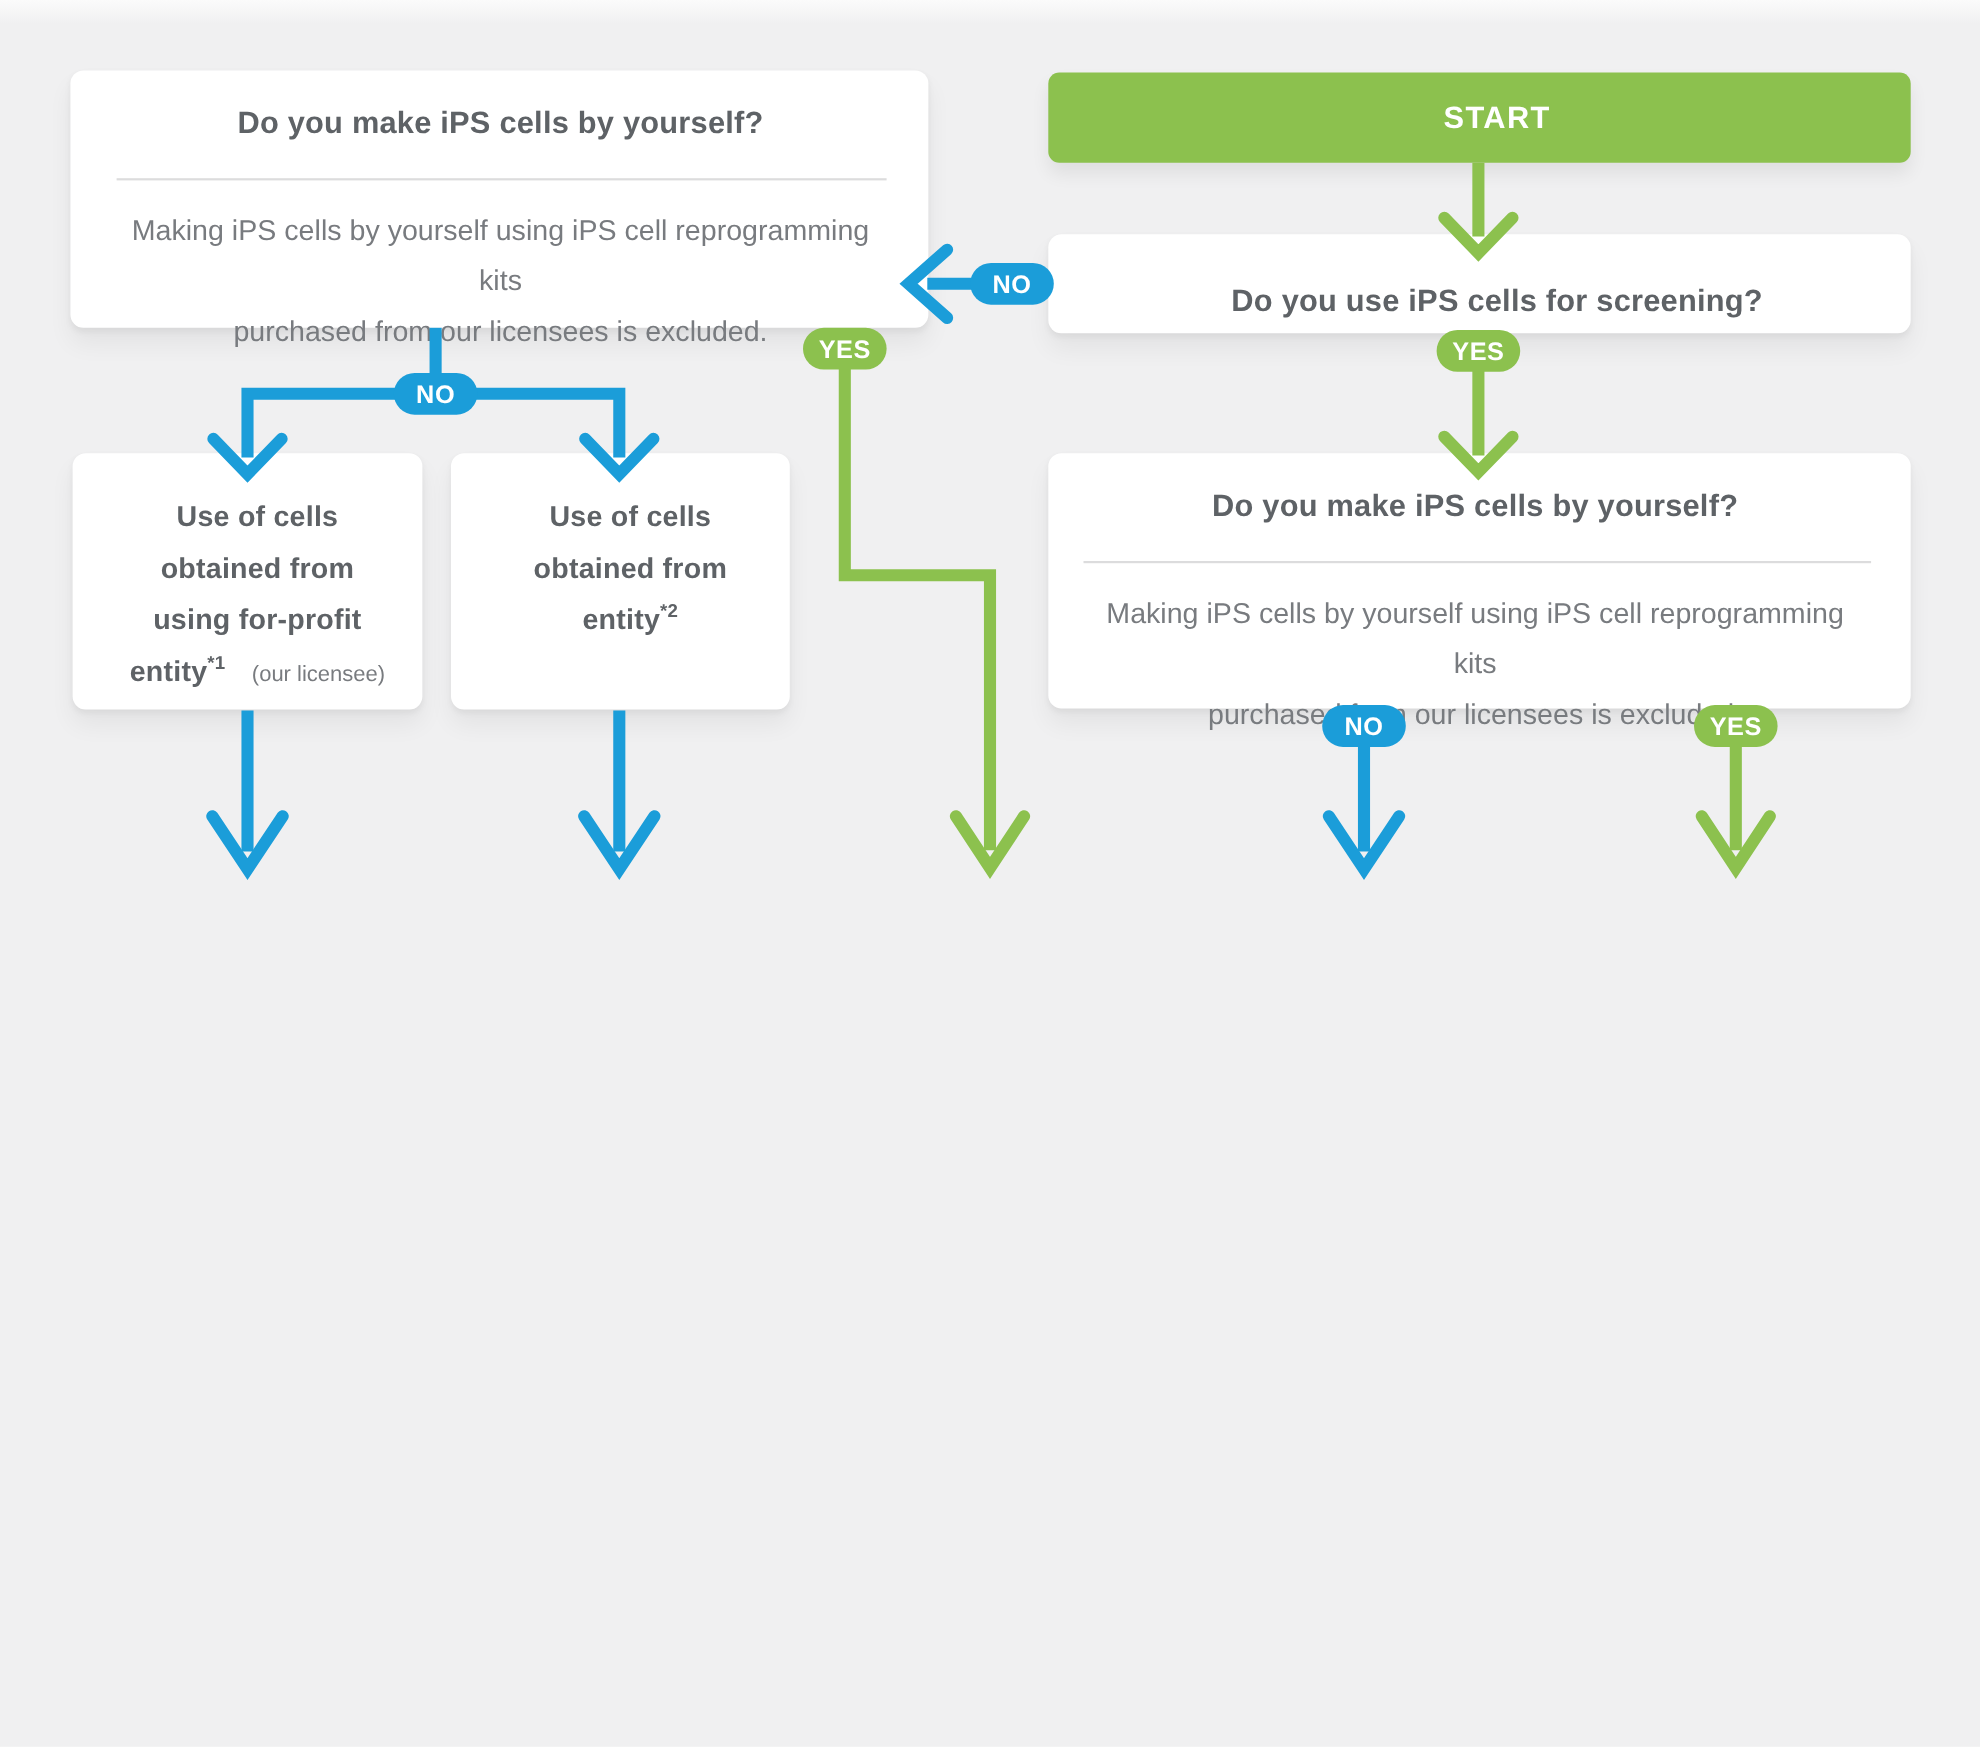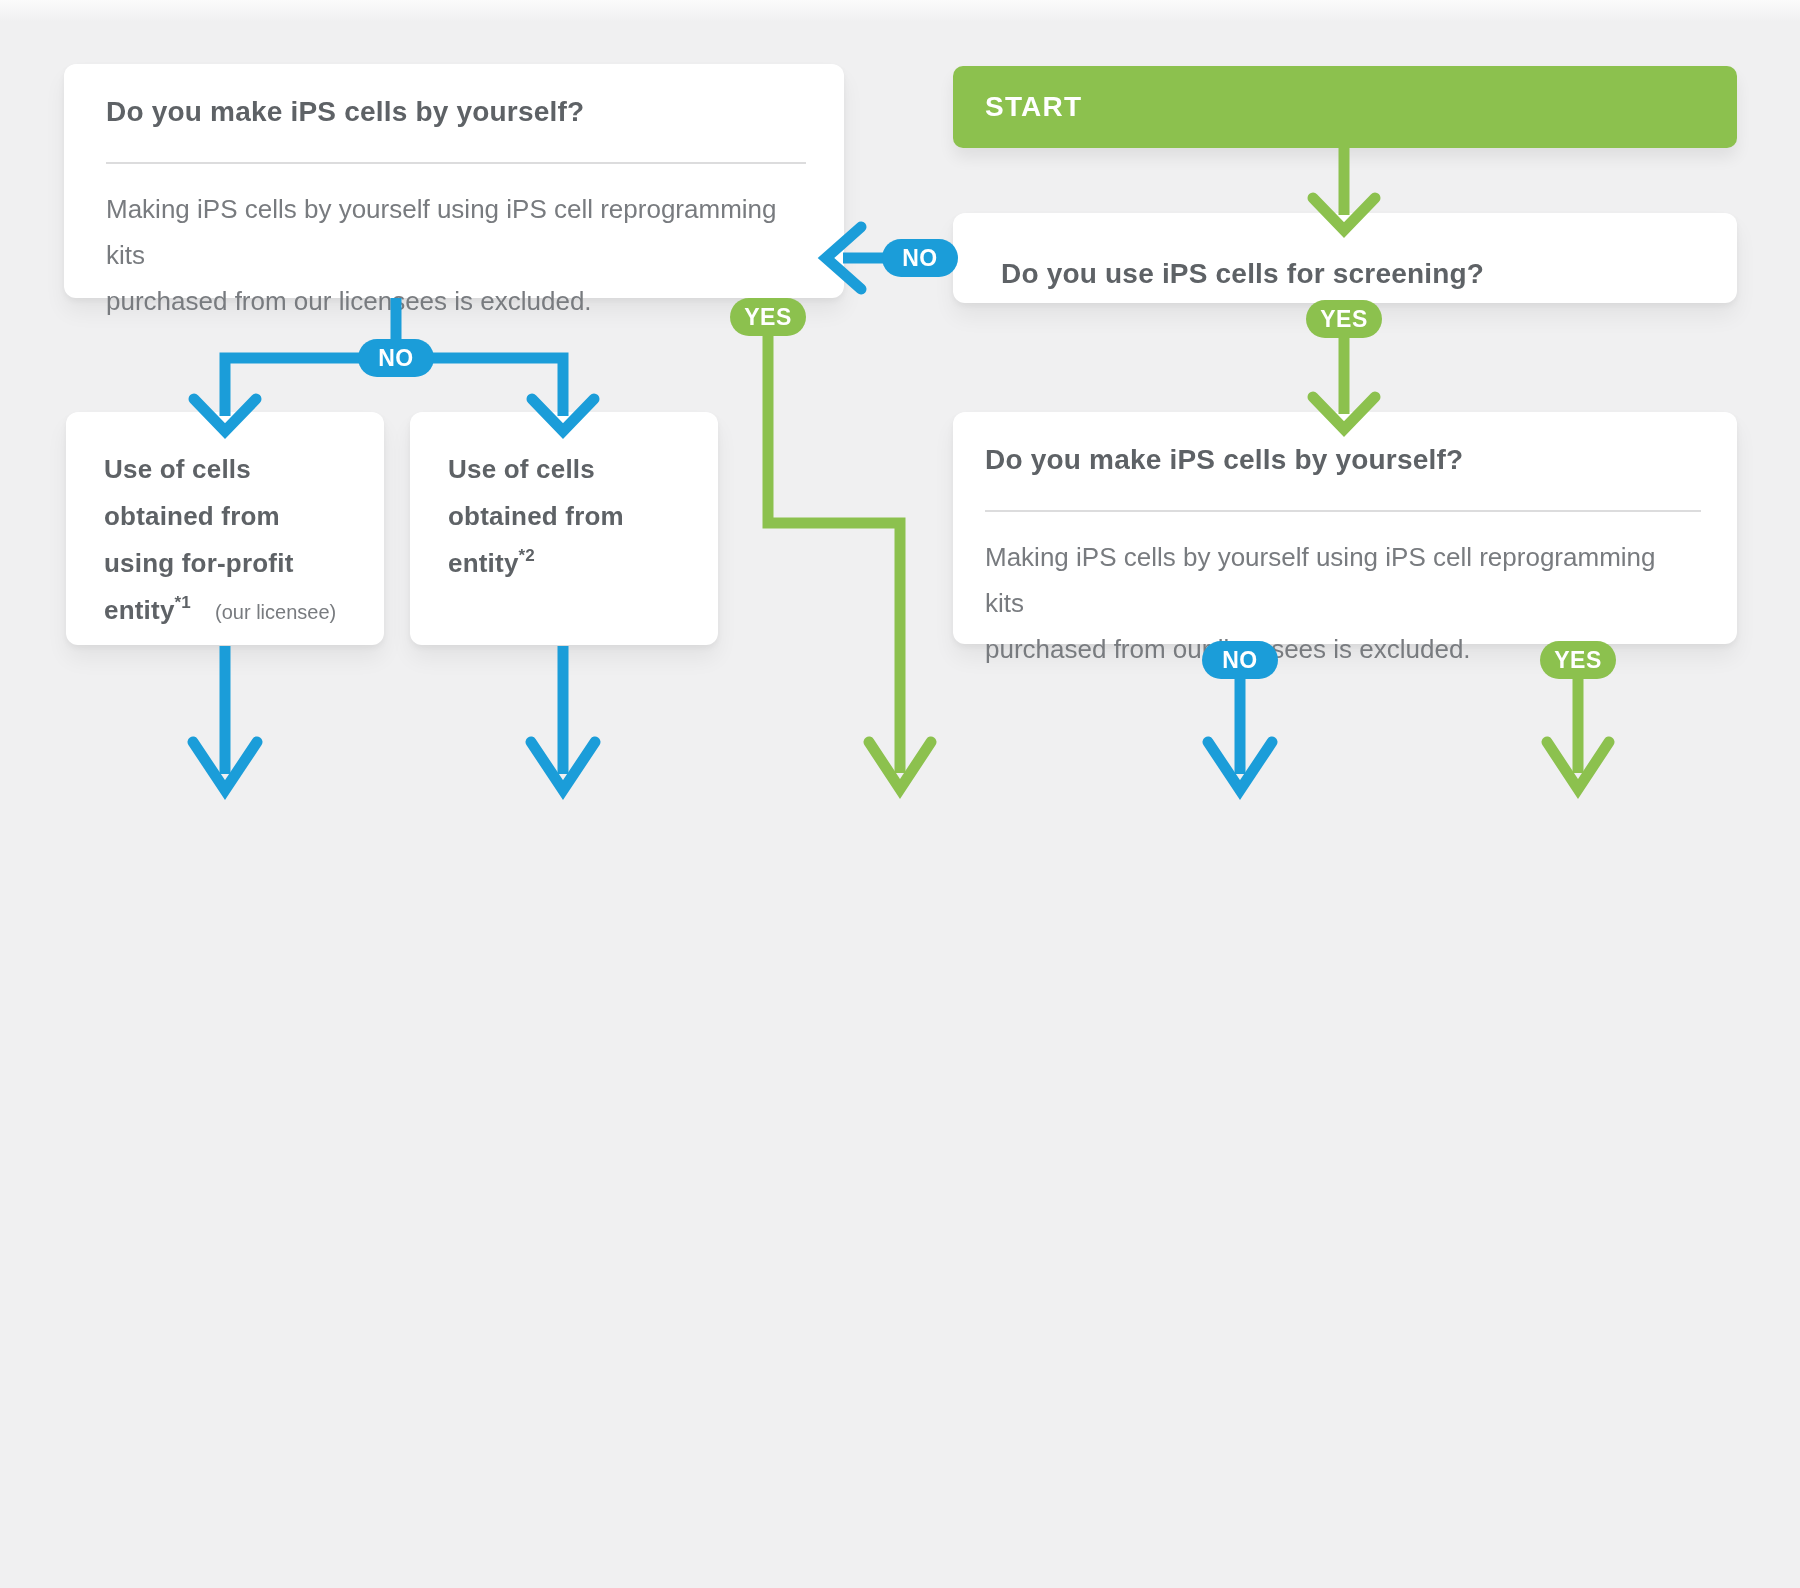--- a/index.html
+++ b/index.html
@@ -7,35 +7,36 @@
     width:1800px;height:1588px;position:relative;overflow:hidden;
     background:linear-gradient(#fbfbfb 0px,#f0f0f1 22px,#f0f0f1 100%);
     font-family:"Liberation Sans","DejaVu Sans",sans-serif;
     --green:#8cc14e;--blue:#1b9dd9;--card:#ffffff;
     --title:#5e6266;--body:#787b7f;--divider:#dcdcdd;--badgetext:#ffffff;
   }
   .card{
     position:absolute;background:var(--card);border-radius:12px;
     box-shadow:0 14px 22px rgba(0,0,0,.055),0 3px 6px rgba(0,0,0,.05);
     z-index:1;
+    text-align:center;
   }
   .q-title{
     margin:30px 40px 0 42px;font-size:28px;line-height:36px;font-weight:700;
     color:var(--title);letter-spacing:.2px;
   }
   .q-divider{margin:32px 38px 0 42px;border-top:2px solid var(--divider);height:0;}
   .q-body{
     margin:22px 40px 0 42px;font-size:26px;line-height:46px;font-weight:400;
     color:var(--body);
   }
   #box-left-question{left:64px;top:64px;width:780px;height:234px;}
   #box-right-question{left:953px;top:412px;width:784px;height:232px;}
   #start-bar{
     position:absolute;left:953px;top:66px;width:784px;height:82px;border-radius:10px;
-    background:var(--green);box-shadow:0 10px 16px rgba(0,0,0,.07);z-index:1;
+    background:var(--green);box-shadow:0 10px 16px rgba(0,0,0,.07);z-index:1;text-align:center;
   }
   #start-bar .label{
     padding-left:32px;line-height:82px;font-size:28px;font-weight:700;
     color:#fff;letter-spacing:1.2px;
   }
   #box-screening{left:953px;top:213px;width:784px;height:90px;}
   #box-screening .only-title{
     padding-left:32px;line-height:90px;font-size:28px;font-weight:700;
     color:var(--title);letter-spacing:.2px;margin:16px;
   }

